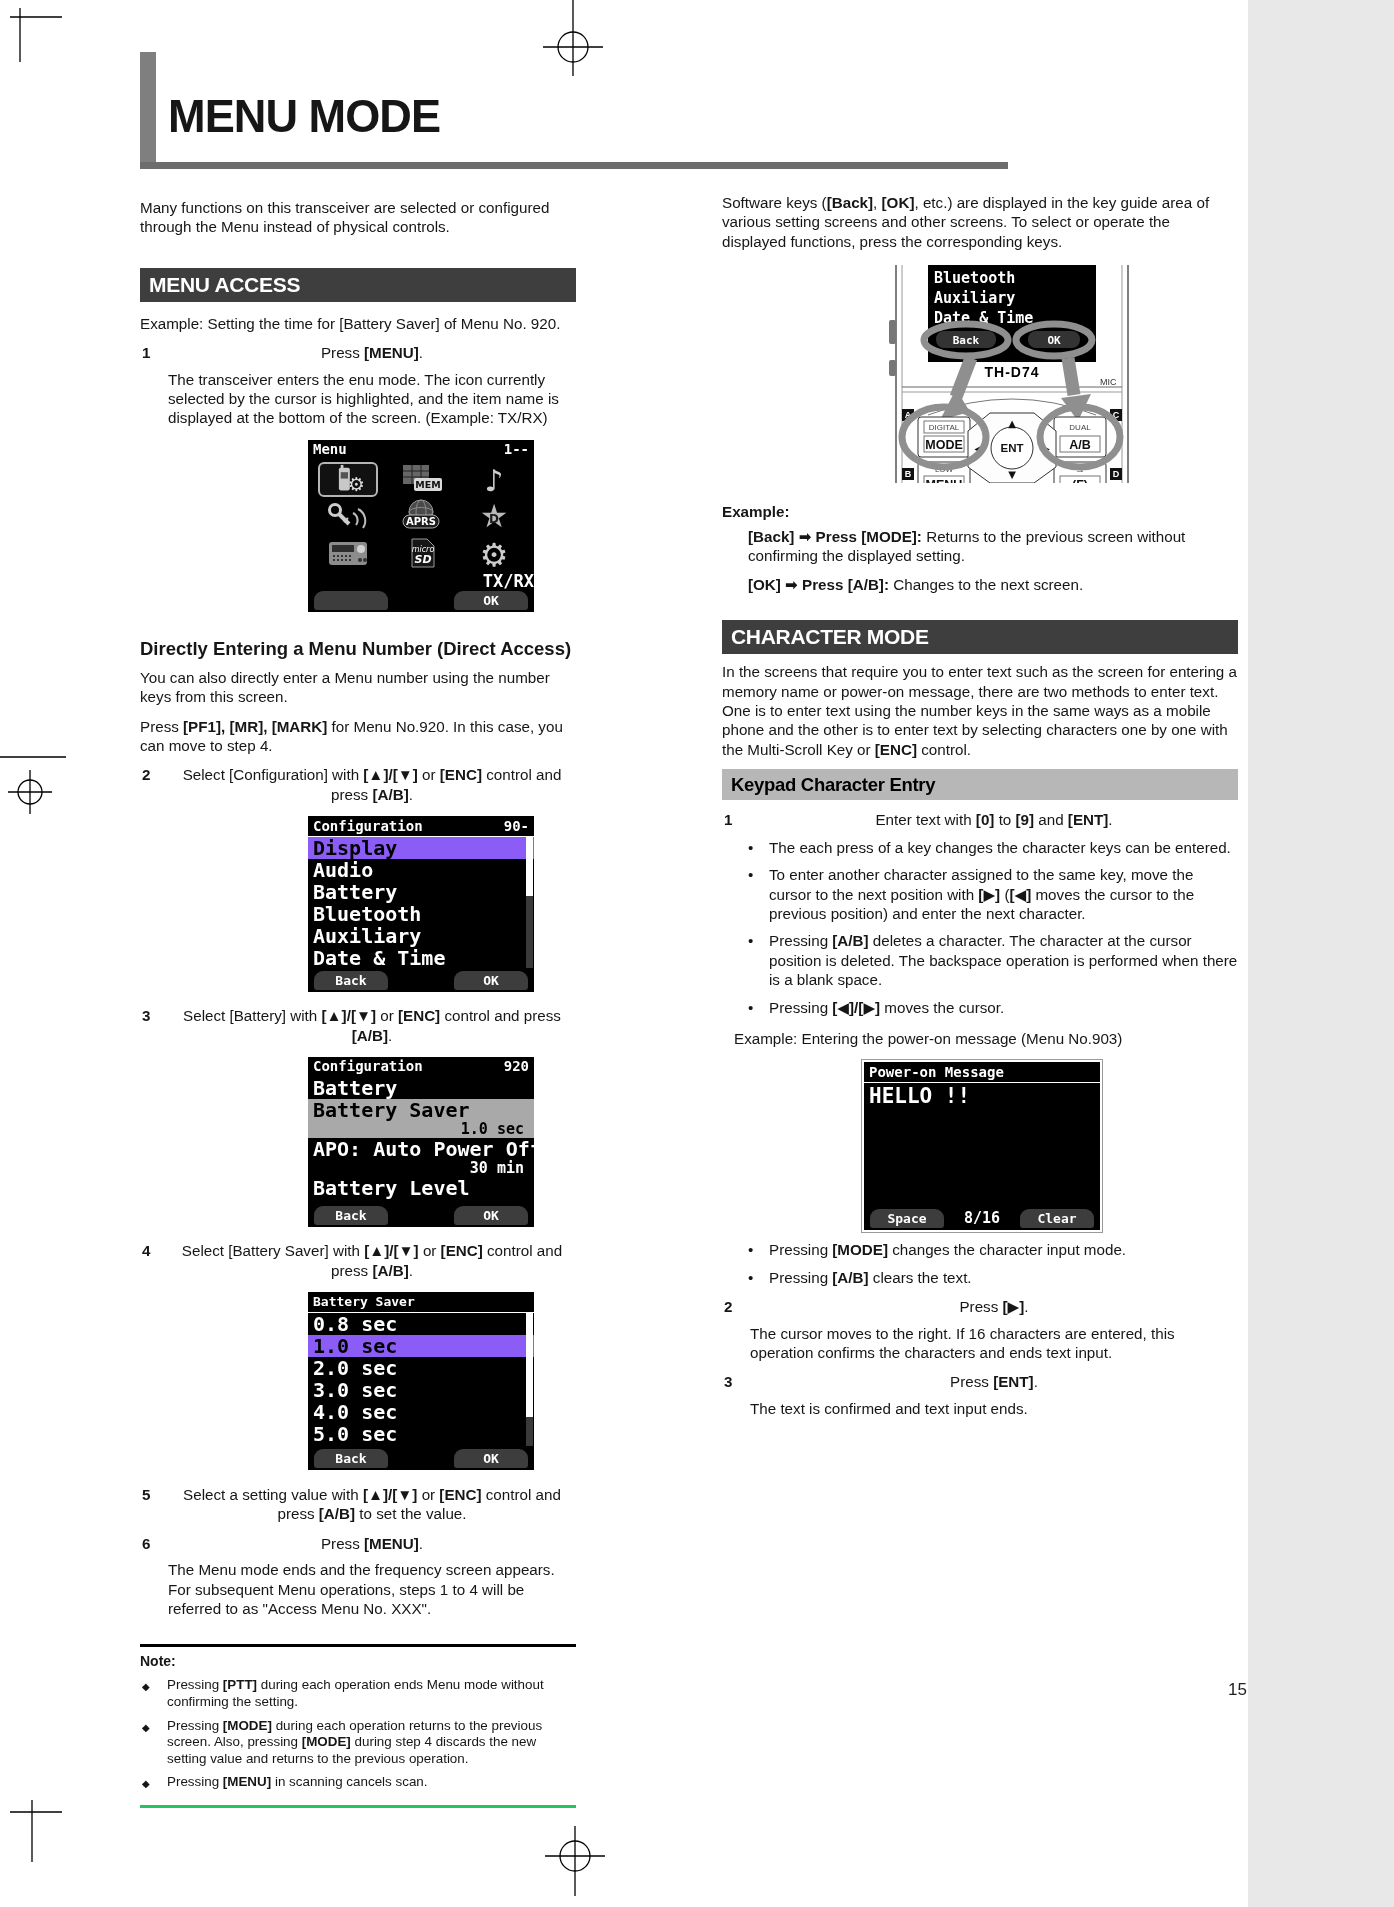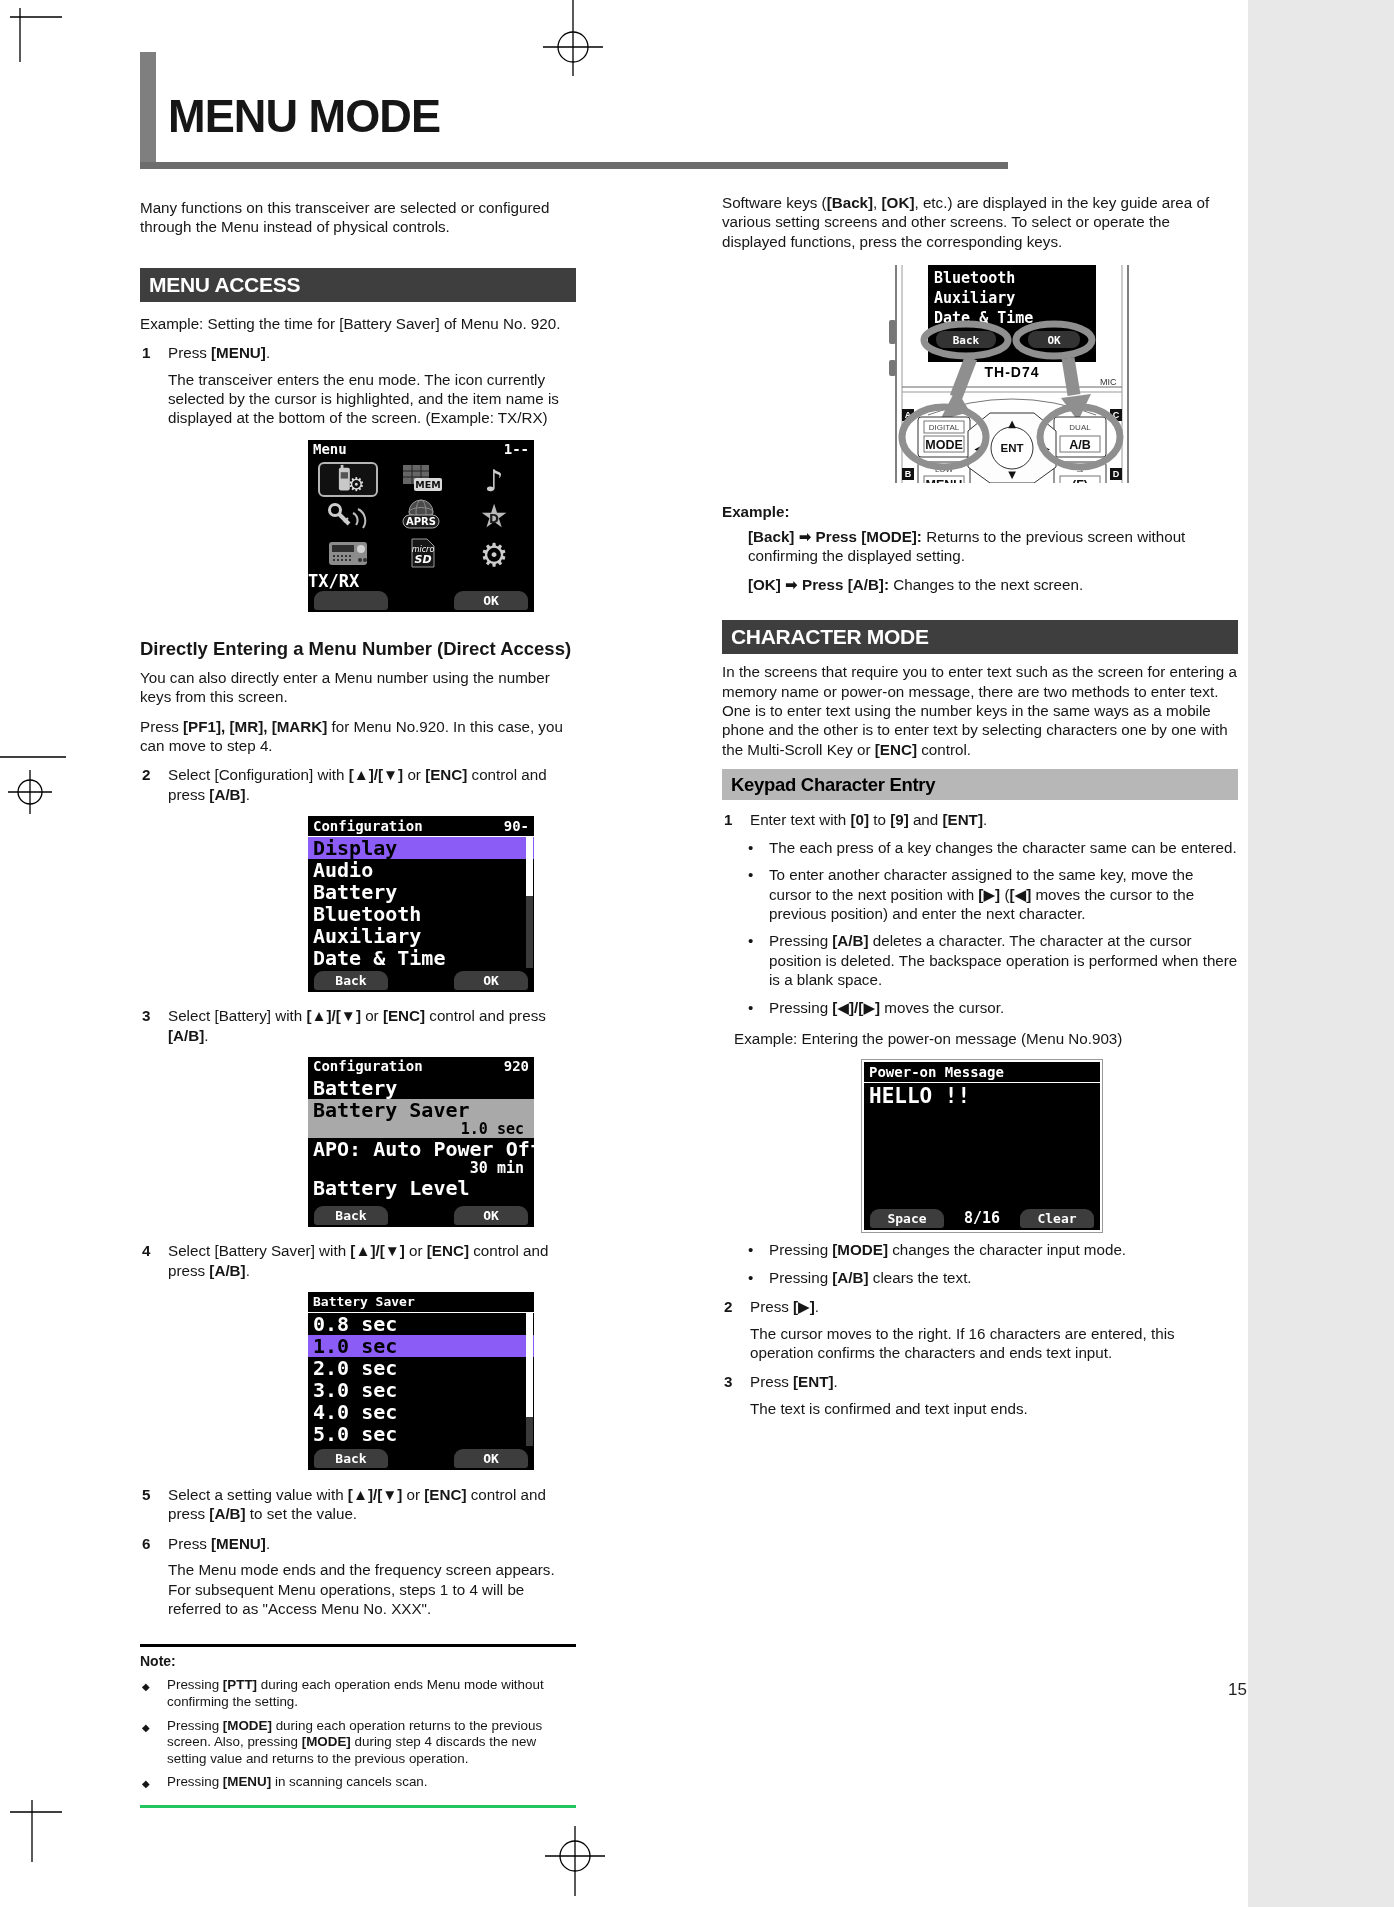--- a/index.html
+++ b/index.html
@@ -23,21 +23,21 @@
   .band{height:34px;line-height:34px;padding-left:9px;font-weight:bold;font-size:21px;
         letter-spacing:-.3px;transform-origin:left;}
   .band.dark{background:#3e3e3e;color:#ffffff;}
   .band.light{background:#b7b7b7;color:#000000;}
   .band.sub{height:31px;line-height:31px;font-size:18.5px;}
 
   h3.subhead{margin:26px 0 0 0;font-size:18.5px;line-height:22px;font-weight:bold;}
 
   .step{display:flex;margin-top:10px;}
   .step .num{flex:none;width:26px;font-weight:bold;padding-left:2px;}
-  .step .txt{flex:1;}
+  .step .txt{flex:1;text-align:center;}
   .detail{margin:7px 0 0 28px;}
   .bul{display:flex;margin:8px 0 0 26px;}
   .bul .dot{flex:none;width:21px;}
   .ex-indent{margin:6px 0 0 26px;}
   .example-line{margin:12px 0 0 12px;}
 
   
   .note{border-top:3px solid #000;border-bottom:3px solid #22c55e;margin-top:26px;padding:6px 0 12px 0;}
   .note-label{font-weight:bold;font-size:14px;line-height:17px;}
   .note-item{display:flex;font-size:13.4px;line-height:16.6px;margin-top:7px;}
@@ -61,21 +61,21 @@
   .counter{font-size:15px;font-weight:bold;color:#fff;}
   .scrollbar{position:absolute;right:1px;top:21px;bottom:24px;width:7px;background:#3a3a3a;}
   .scrollbar .thumb{display:block;width:100%;background:#fff;}
   .t45{height:45%;} .t78{height:78%;}
 
   .lcd.s1{width:226px;height:172px;}
   .icon-grid{display:grid;grid-template-columns:repeat(3,1fr);padding:1px 4px 0 4px;}
   .icon-grid .cell{height:37px;display:flex;align-items:center;justify-content:center;}
   .selbox{border:2px solid #b5b5b5;border-radius:6px;display:flex;align-items:center;justify-content:center;
           padding:0 2px;background:#111;}
-  .lcd-caption{height:18px;line-height:18px;text-align:left;font-size:17px;font-weight:bold;}
+  .lcd-caption{height:18px;line-height:18px;text-align:right;font-size:17px;font-weight:bold;}
   .lcd.s2{width:226px;height:176px;}
   .lcd.s3{width:226px;height:170px;}
   .lcd.s4{width:226px;height:178px;}
   .lcd.s5{width:236px;height:168px;border:2px solid #fff;outline:1px solid #9a9a9a;}
   .lcd.s5 .msg{height:26px;line-height:26px;font-size:21px;font-weight:bold;padding:0 5px;}
 
   .device-wrap{margin:14px 0 0 150px;}
   .pagenum{position:absolute;left:1228px;top:1680px;font-size:17px;color:#222;}
 </style>
 </head>
@@ -436,21 +436,21 @@
       <span>Keypad Character Entry</span>
     </div>
 
     <div class="step">
       <span class="num">1</span>
       <span class="txt"><span>Enter text with </span><b>[0]</b><span> to </span><b>[9]</b><span> and </span><b>[ENT]</b><span>.</span></span>
     </div>
 
     <div class="bul">
       <span class="dot">•</span>
-      <span><span>The each press of a key changes the character same can be entered.</span></span>
+      <span><span>The each press of a key changes the character keys can be entered.</span></span>
     </div>
     <div class="bul">
       <span class="dot">•</span>
       <span><span>To enter another character assigned to the same key, move the cursor to the next position with </span><b>[▶]</b><span> (</span><b>[◀]</b><span> moves the cursor to the previous position) and enter the next character.</span></span>
     </div>
     <div class="bul">
       <span class="dot">•</span>
       <span><span>Pressing </span><b>[A/B]</b><span> deletes a character. The character at the cursor position is deleted. The backspace operation is performed when there is a blank space.</span></span>
     </div>
     <div class="bul">

